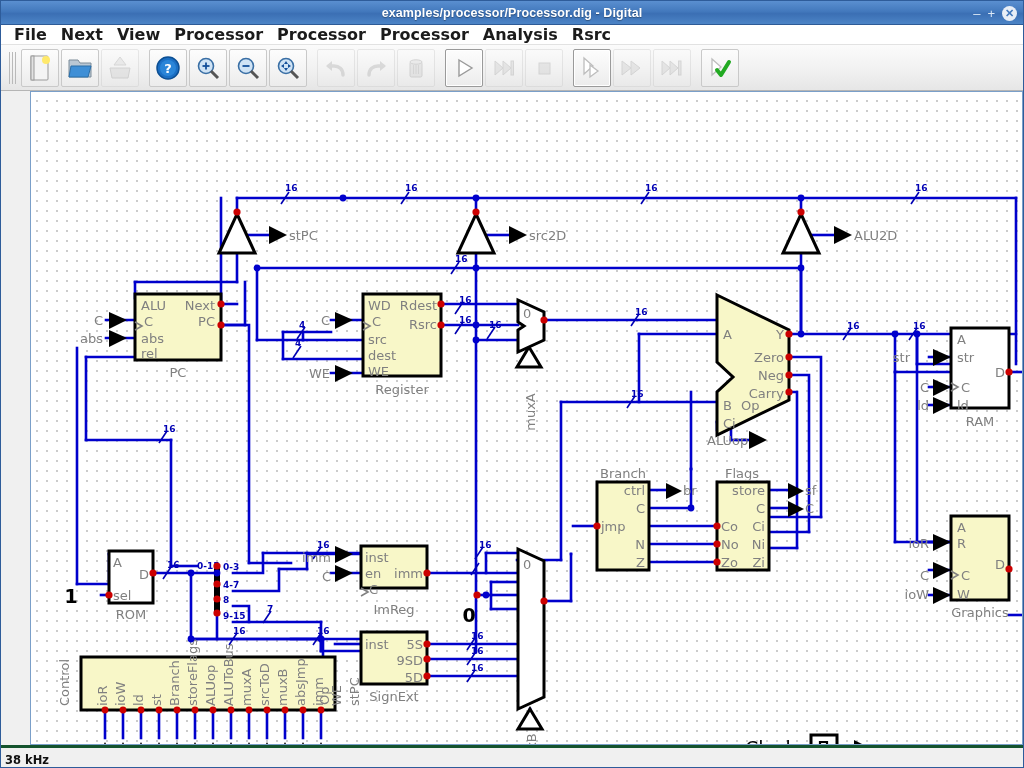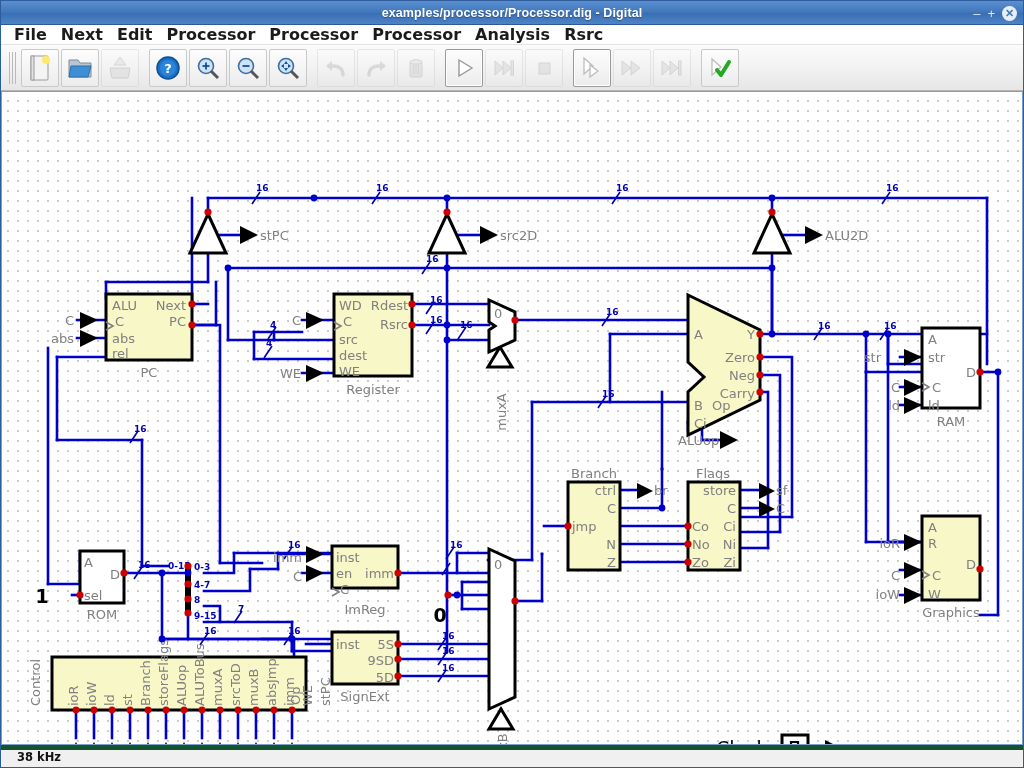--- a/index.html
+++ b/index.html
@@ -44,30 +44,30 @@
   .tbtn { width:38px; height:38px; margin:0 1px; border:1px solid #c9c9c9; border-radius:2px;
           background:linear-gradient(to bottom,#fdfdfd,#ececec);
           display:flex;align-items:center;justify-content:center; position:relative; }
   .tbtn.sep { margin-left:9px; }
   .tbtn.active { border-color:#9a9a9a; box-shadow:inset 0 0 0 1px #fff; }
   .tbtn.disabled { opacity:.38; }
   .tbtn svg { display:block; }
 
   
   #canvas-wrap { flex:1 1 auto; position:relative; background:#0f766e;
-                 border:1px solid #7a9fc9; overflow:hidden; }
+                 border:1px solid #7a9fc9; overflow:hidden;margin-left:29px; }
   #canvas { position:absolute; inset:0;
     background-color:#ffffff;
     background-image:radial-gradient(#c8c8c8 0.7px, transparent 0.8px);
     background-size:10px 10px; background-position:1px 4px; }
   #svgroot { position:absolute; left:0; top:0; }
 
   
-  #statusbar { height:22px; flex:0 0 22px; background:#f0f0f0; border-top:5px solid #14532d;
-               display:flex; align-items:flex-start; padding-left:16px; }
+  #statusbar { height:22px; flex:0 0 22px; background:#f0f0f0; border-top:3px solid #14532d;
+               display:flex; align-items:flex-end; padding-left:4px; }
   #status-text { font-size:11.5px; font-weight:bold; color:#111;
                  font-family:"DejaVu Sans", sans-serif; }
 
   
   .lbl  { font-family:"DejaVu Sans", sans-serif; font-size:13px; fill:#808080; }
   .bw   { font-family:"DejaVu Sans", sans-serif; font-size:9px; fill:#0000b4; font-weight:bold;}
   .blkname { font-family:"DejaVu Sans", sans-serif; font-size:13px; fill:#808080; }
   .bignum { font-family:"DejaVu Sans", sans-serif; font-size:19px; fill:#000; font-weight:bold;}
   .clocktxt { font-family:"DejaVu Sans", sans-serif; font-size:19px; fill:#000; }
 </style>
@@ -81,21 +81,21 @@
     <div id="win-btns">
       <span class="wb">–</span>
       <span class="wb">+</span>
       <span class="wb close">✕</span>
     </div>
   </div>
 
   <div id="menubar">
     <div class="menu-item">File</div>
     <div class="menu-item">Next</div>
-    <div class="menu-item">Edit</div>
+    <div class="menu-item">View</div>
     <div class="menu-item">Processor</div>
     <div class="menu-item">Processor</div>
     <div class="menu-item">Processor</div>
     <div class="menu-item">Analysis</div>
     <div class="menu-item">Rsrc</div>
   </div>
 
   <div id="toolbar">
     <div class="tgrip"></div>
 

